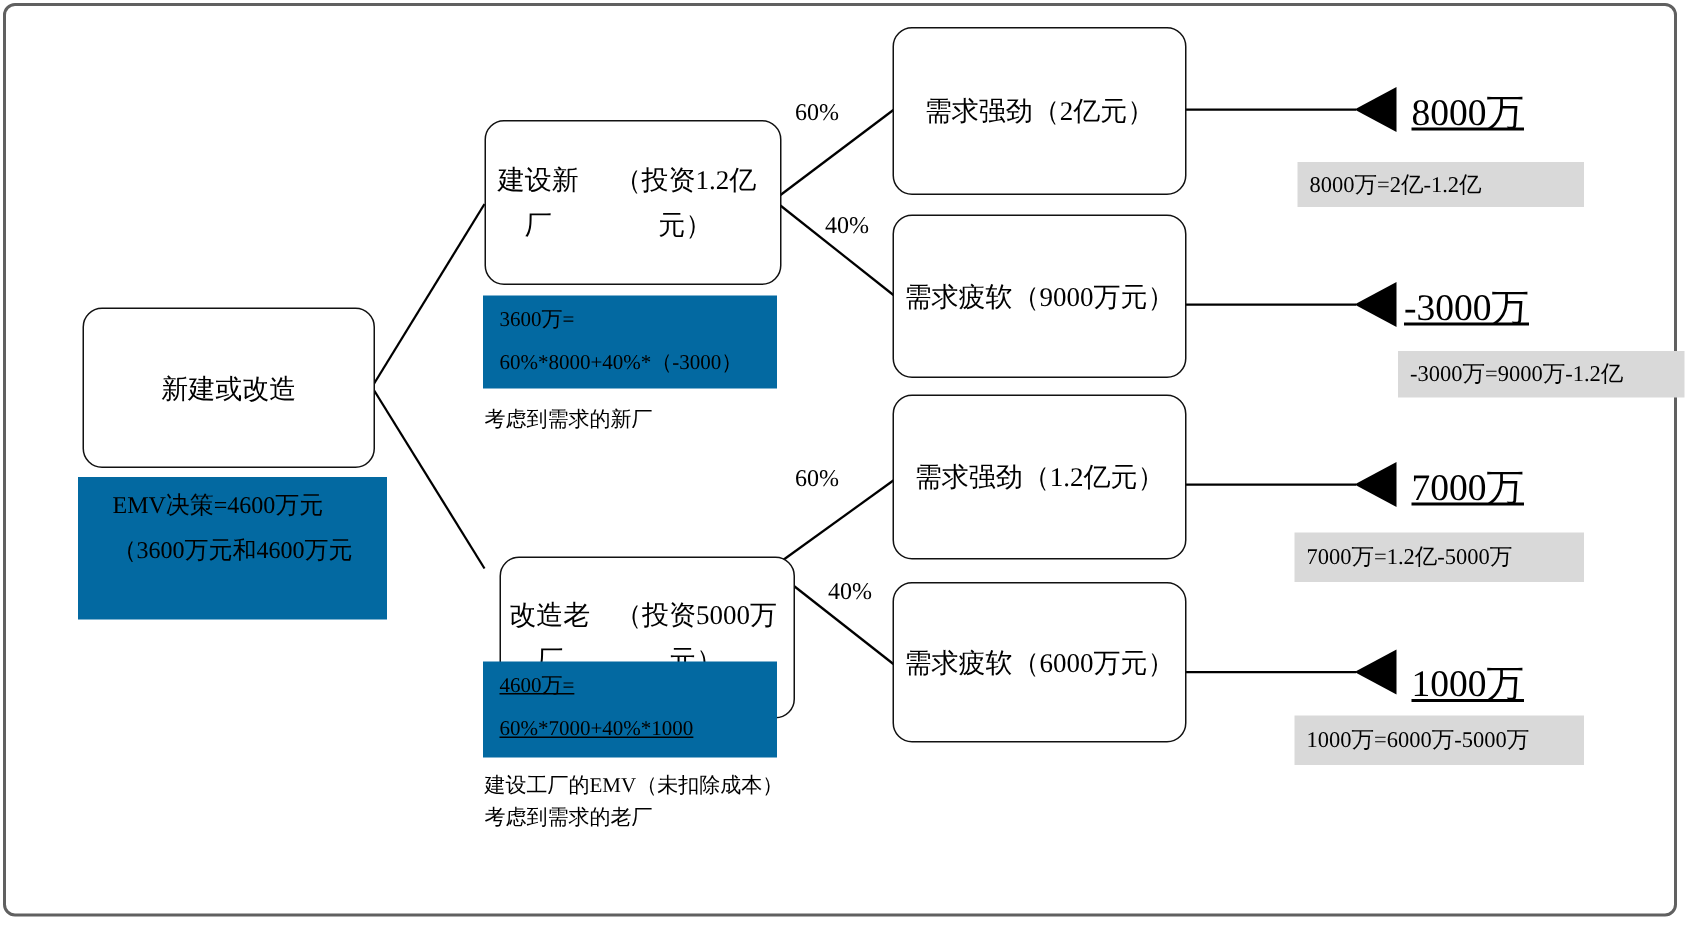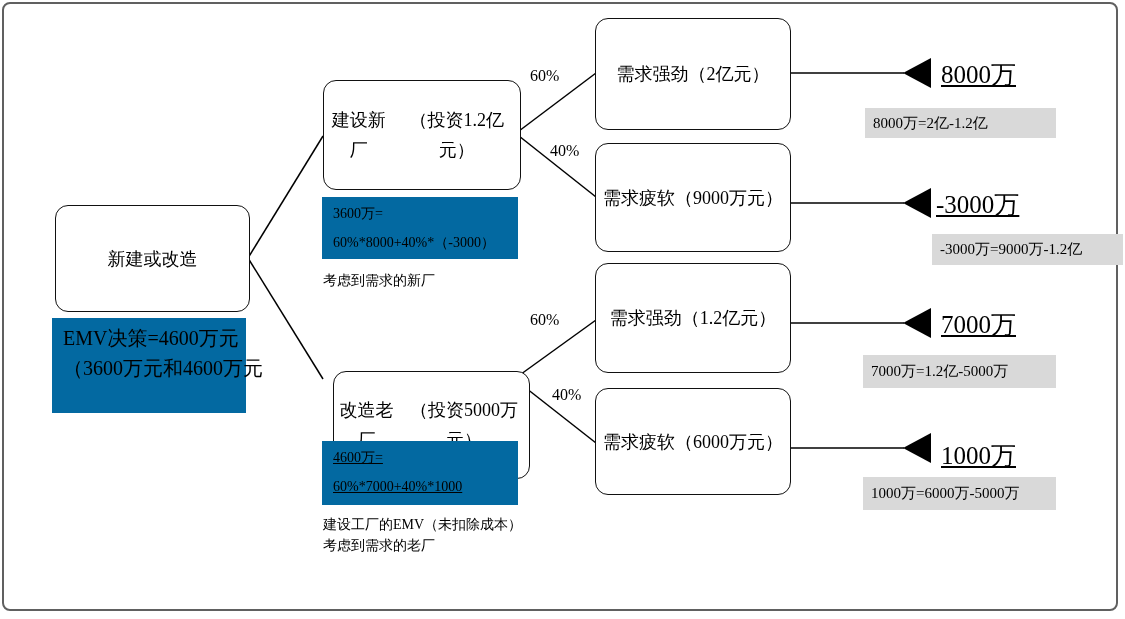--- a/index.html
+++ b/index.html
@@ -15,21 +15,21 @@
   .node{
     position:absolute;background:#fff;border:1.5px solid #111;border-radius:13px;
     display:flex;flex-direction:row;align-items:center;justify-content:center;
     font-size:18px;line-height:30px;text-align:center;z-index:2;
   }
   .note{
     position:absolute;background:#0369a1;z-index:2;
     font-size:14px;
   }
   .note .nline{padding-left:11px;line-height:30px;white-space:nowrap;}
-  .note-root{font-size:20px;padding-top:5px;}
+  .note-root{font-size:16px;padding-top:5px;padding-left:12px;}
   .note-mid{padding-top:2px;}
   .note-mid .nline{line-height:29px;}
   .formula{
     position:absolute;background:#d9d9d9;display:flex;align-items:center;
     font-size:15px;padding-left:8px;box-sizing:border-box;white-space:nowrap;z-index:2;
   }
   .caption{position:absolute;font-size:14px;line-height:21px;white-space:nowrap;z-index:2;}
   .prob{position:absolute;font-size:16px;z-index:2;}
   .payoff{position:absolute;font-size:25px;white-space:nowrap;z-index:2;text-decoration:underline;}
 </style>

